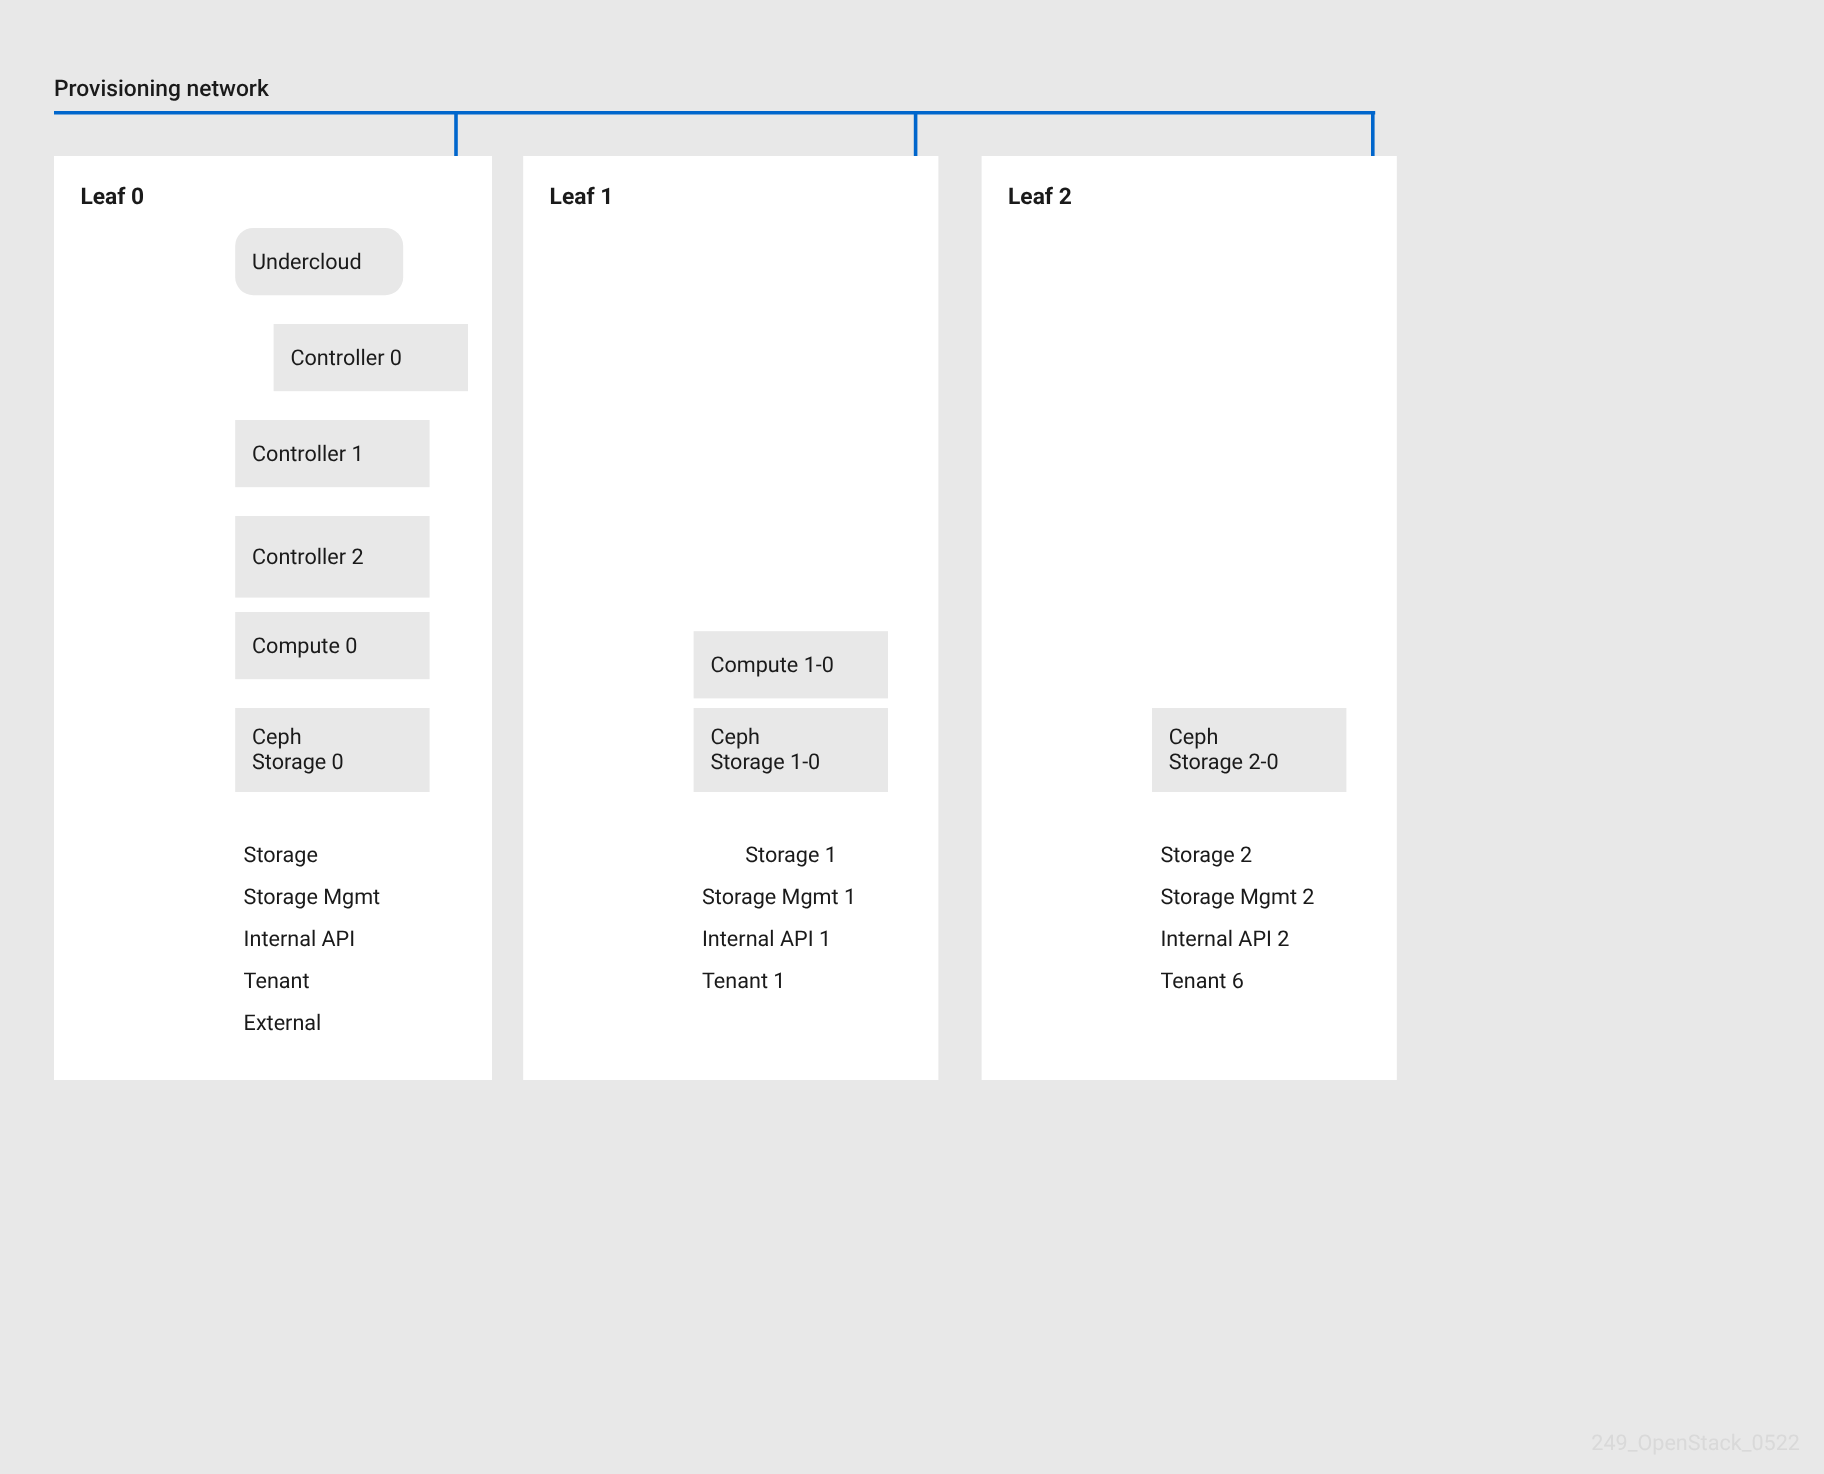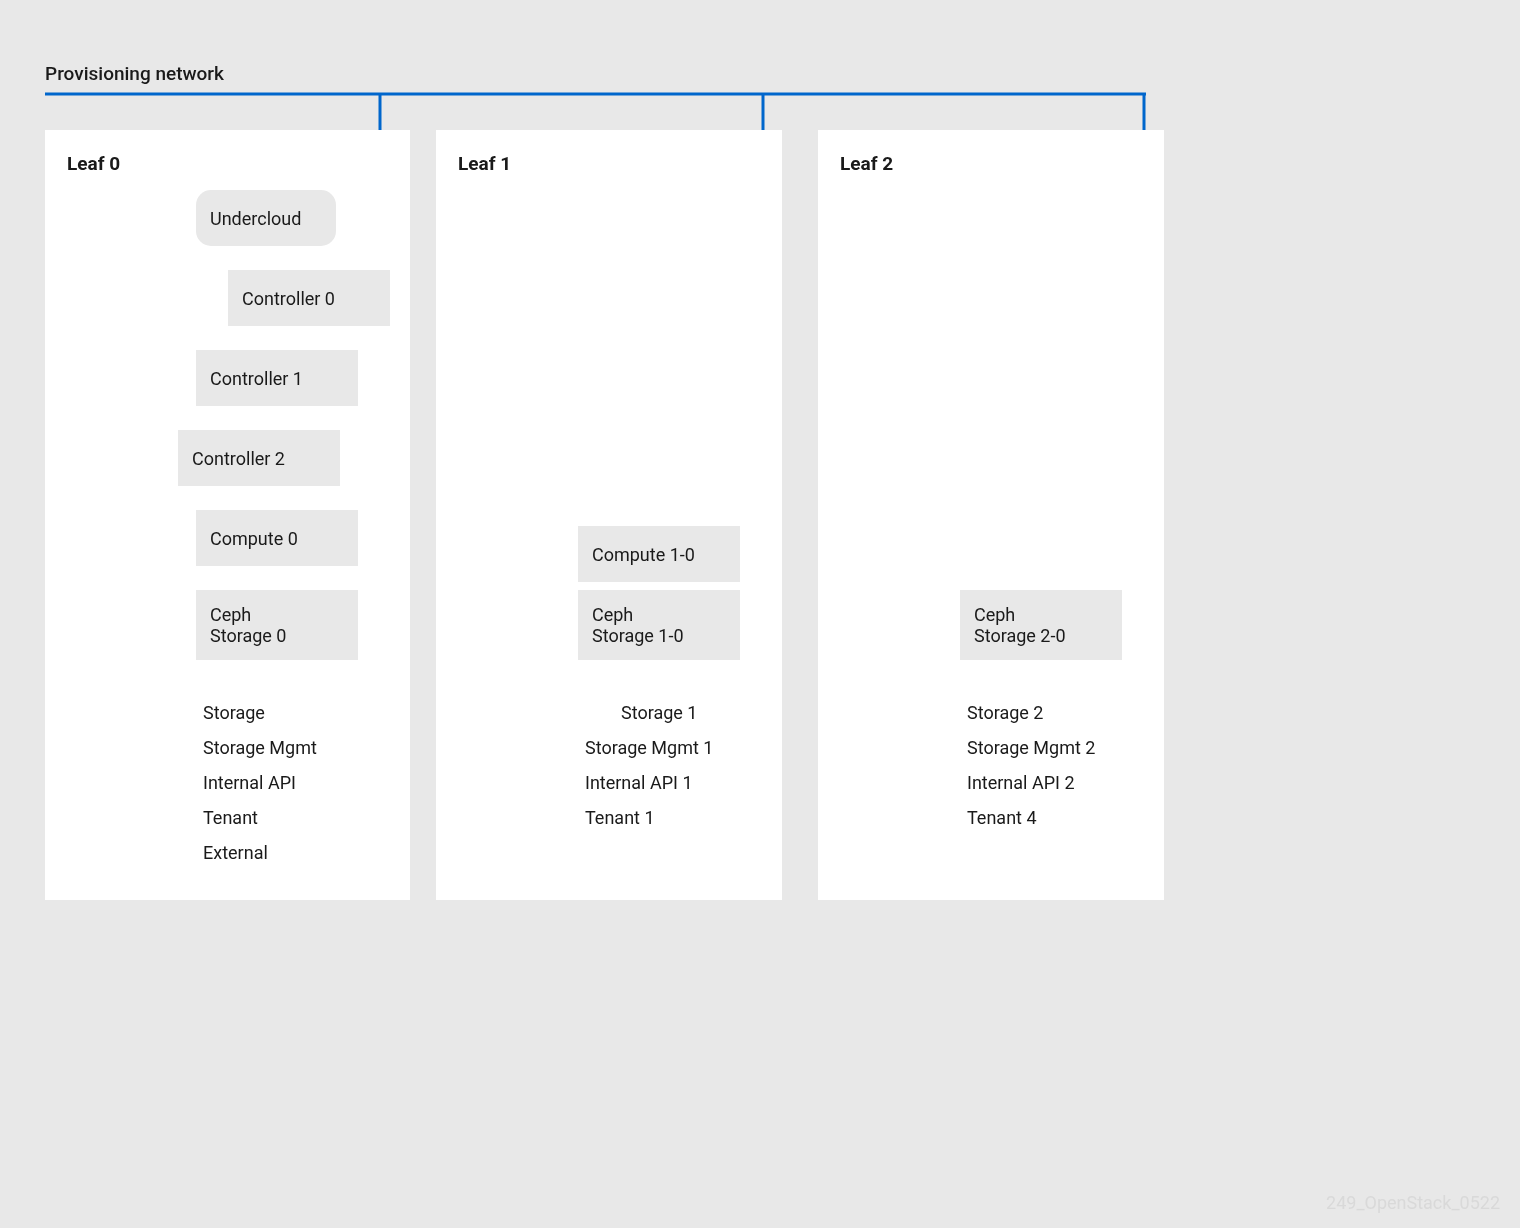--- a/index.html
+++ b/index.html
@@ -138,21 +138,21 @@
 
     <div class="node" style="left:151px; width:140px; top:60px; height:56px;border-radius:15px;">
         <span>Undercloud</span>
       </div>
     <div class="node" style="left:151px; width:162px; top:140px; height:56px;margin-left:32px;">
         <span>Controller 0</span>
       </div>
     <div class="node" style="left:151px; width:162px; top:220px; height:56px;text-align:center;">
         <span>Controller 1</span>
       </div>
-    <div class="node" style="left:133px; width:162px; top:300px; height:56px;">
+    <div class="node" style="left:151px; width:162px; top:300px; height:68px;">
         <span>Controller 2</span>
       </div>
     <div class="node" style="left:151px; width:162px; top:380px; height:56px;">
         <span>Compute 0</span>
       </div>
     <div class="node" style="left:151px; width:162px; top:460px; height:70px; white-space:pre-line;"><span>Ceph
 Storage 0</span></div>
 
     <div class="net-label" style="left:158px; top:572px;">Storage</div>
     <div class="net-label" style="left:158px; top:607px;">Storage Mgmt</div>
@@ -178,16 +178,16 @@
 
   <div class="leaf" style="left:818px; width:346px;">
     <div class="leaf-title">Leaf 2</div>
 
     <div class="node" style="left:142px; width:162px; top:460px; height:70px; white-space:pre-line;"><span>Ceph
 Storage 2-0</span></div>
 
     <div class="net-label" style="left:149px; top:572px;text-align:right;">Storage 2</div>
     <div class="net-label" style="left:149px; top:607px;">Storage Mgmt 2</div>
     <div class="net-label" style="left:149px; top:642px;">Internal API 2</div>
-    <div class="net-label" style="left:149px; top:677px;">Tenant 4</div>
+    <div class="net-label" style="left:149px; top:677px;">Tenant 6</div>
   </div>
 
 </div>
 
 </body></html>

